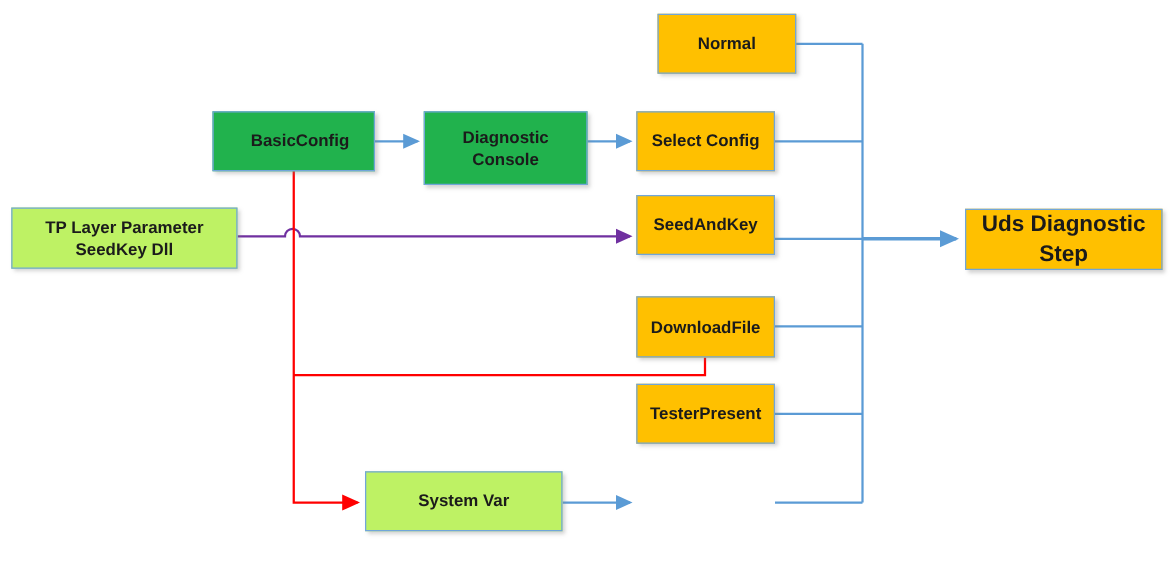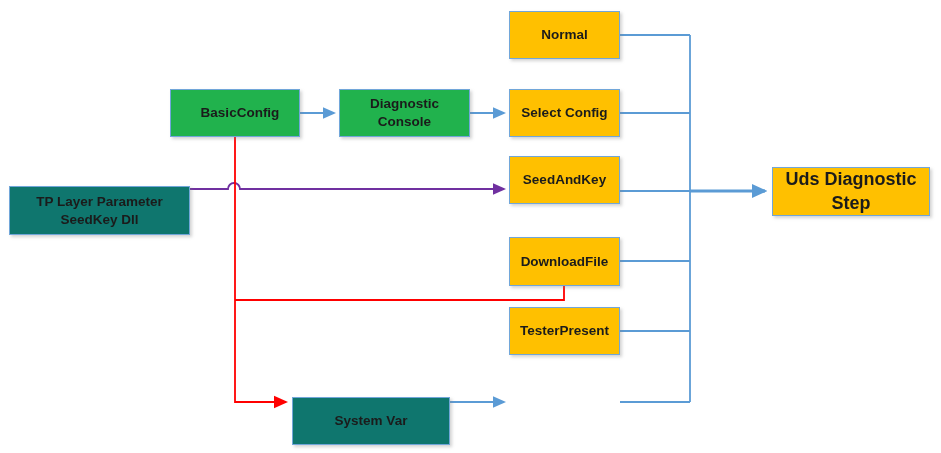--- a/index.html
+++ b/index.html
@@ -25,26 +25,26 @@
     font-size: 13.5px;
     line-height: 1.3;
     color: #1b1b1b;
     white-space: pre-line;
     border: 1.4px solid #71a6d9;
     box-shadow: 2px 2px 3px rgba(130,130,130,0.35);
     box-sizing: border-box;
   }
   .fill-green  { background: #21b24d; }
   .fill-yellow { background: #ffc000; }
-  .fill-blue   { background: #0f766e; margin-top: 20px; }
+  .fill-blue   { background: #bef264; }
 
   
-  #node-normal             { left: 509px; top: 11px;  width: 111px; height: 48px; }
+  #node-normal             { left: 526px; top: 11px;  width: 111px; height: 48px; }
   #node-basic-config       { left: 170px; top: 89px;  width: 130px; height: 48px; padding-left: 10px; }
-  #node-diagnostic-console { left: 339px; top: 89px;  width: 131px; height: 48px; }
+  #node-diagnostic-console { left: 339px; top: 89px;  width: 131px; height: 59px; }
   #node-select-config      { left: 509px; top: 89px;  width: 111px; height: 48px; }
   #node-tp-layer           { left: 9px;   top: 166px; width: 181px; height: 49px; }
   #node-seed-and-key       { left: 509px; top: 156px; width: 111px; height: 48px; }
   #node-uds-step           { left: 772px; top: 167px; width: 158px; height: 49px; font-size: 18px; }
   #node-download-file      { left: 509px; top: 237px; width: 111px; height: 49px; }
   #node-tester-present     { left: 509px; top: 307px; width: 111px; height: 48px; }
   #node-system-var         { left: 292px; top: 377px; width: 158px; height: 48px; }
   #node-routine-control    { left: 509px; top: 378px; width: 111px; height: 48px; }
 </style>
 </head>

